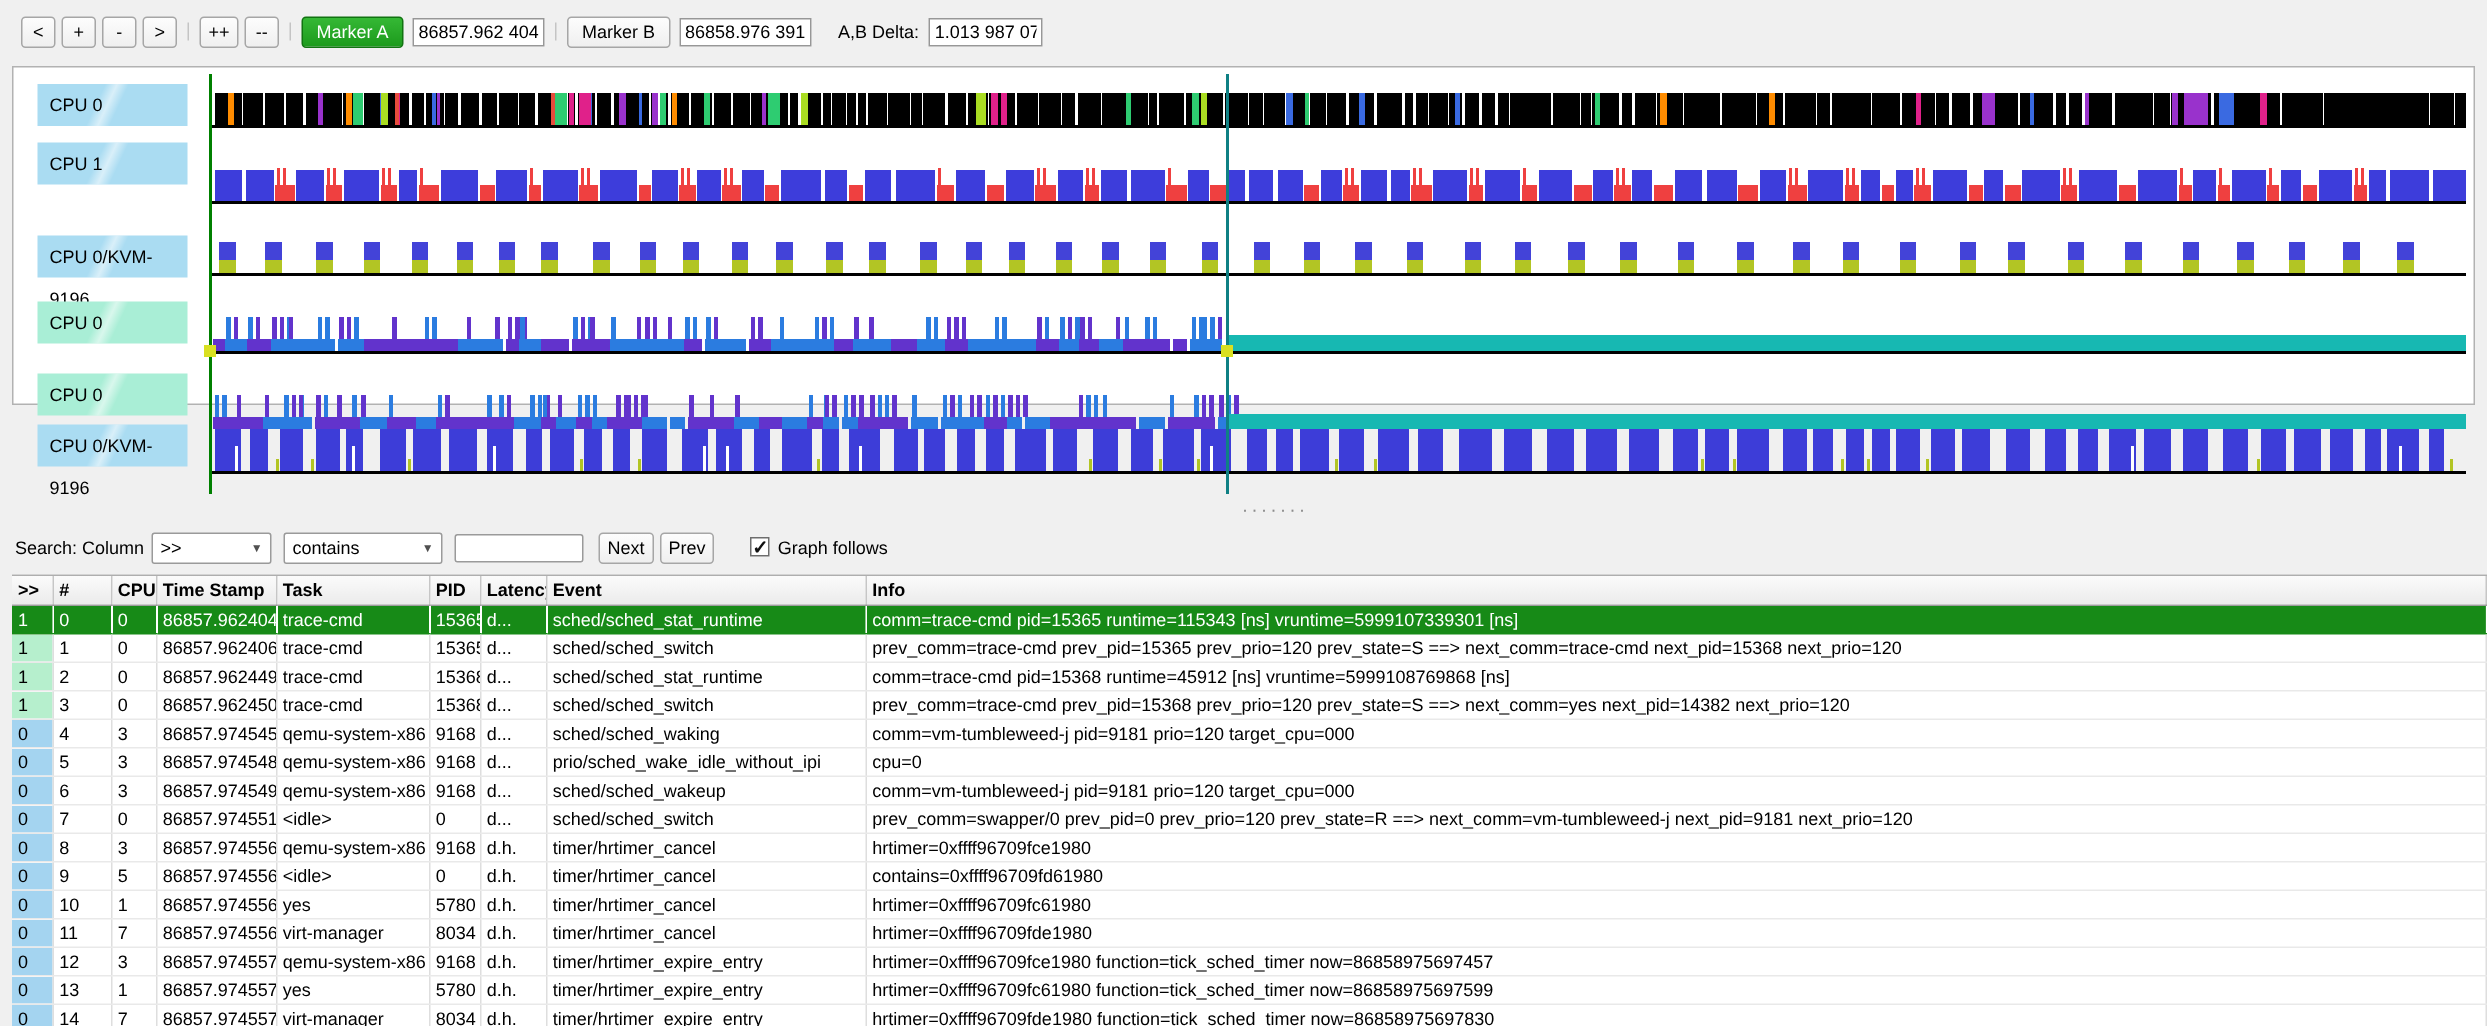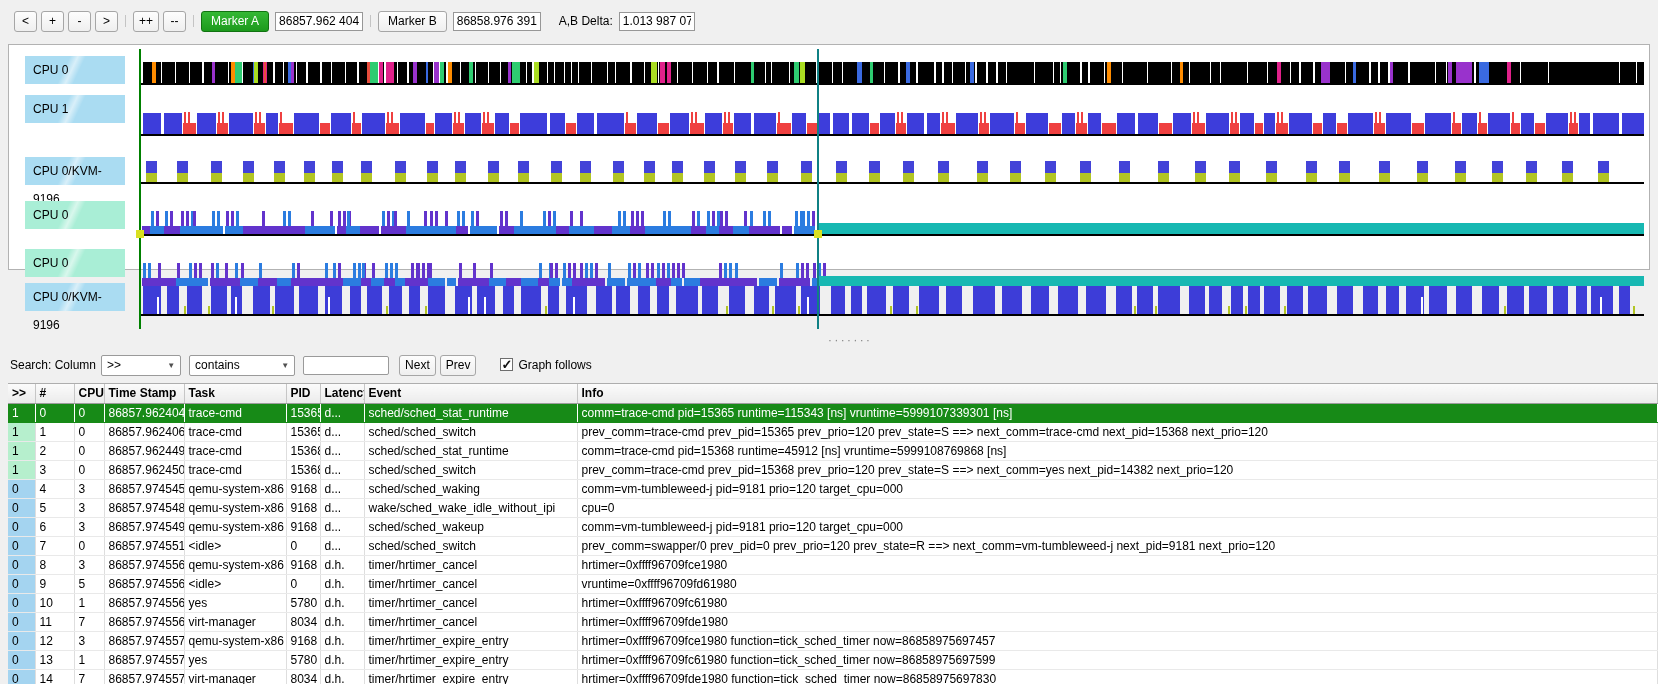--- a/index.html
+++ b/index.html
@@ -916,21 +916,21 @@
           <td>comm=vm-tumbleweed-j pid=9181 prio=120 target_cpu=000</td>
         </tr>
         <tr>
           <td style="background: rgb(164, 212, 240);">0</td>
           <td>5</td>
           <td>3</td>
           <td>86857.974548</td>
           <td>qemu-system-x86</td>
           <td>9168</td>
           <td>d...</td>
-          <td>wake/sched_wake_idle_without_ipi</td>
+          <td>prio/sched_wake_idle_without_ipi</td>
           <td>cpu=0</td>
         </tr>
         <tr>
           <td style="background: rgb(164, 212, 240);">0</td>
           <td>6</td>
           <td>3</td>
           <td>86857.974549</td>
           <td>qemu-system-x86</td>
           <td>9168</td>
           <td>d...</td>
@@ -961,21 +961,21 @@
         </tr>
         <tr>
           <td style="background: rgb(164, 212, 240);">0</td>
           <td>9</td>
           <td>5</td>
           <td>86857.974556</td>
           <td>&lt;idle&gt;</td>
           <td>0</td>
           <td>d.h.</td>
           <td>timer/hrtimer_cancel</td>
-          <td>vruntime=0xffff96709fd61980</td>
+          <td>contains=0xffff96709fd61980</td>
         </tr>
         <tr>
           <td style="background: rgb(164, 212, 240);">0</td>
           <td>10</td>
           <td>1</td>
           <td>86857.974556</td>
           <td>yes</td>
           <td>5780</td>
           <td>d.h.</td>
           <td>timer/hrtimer_cancel</td>

